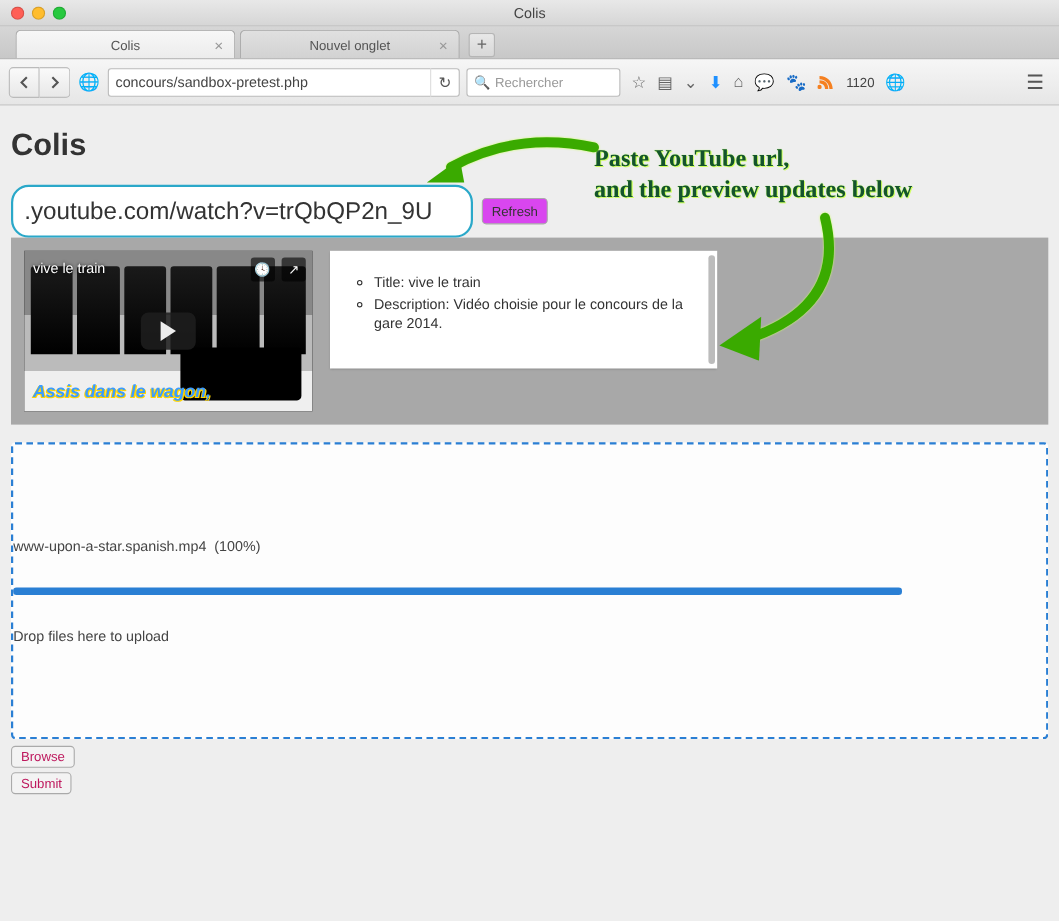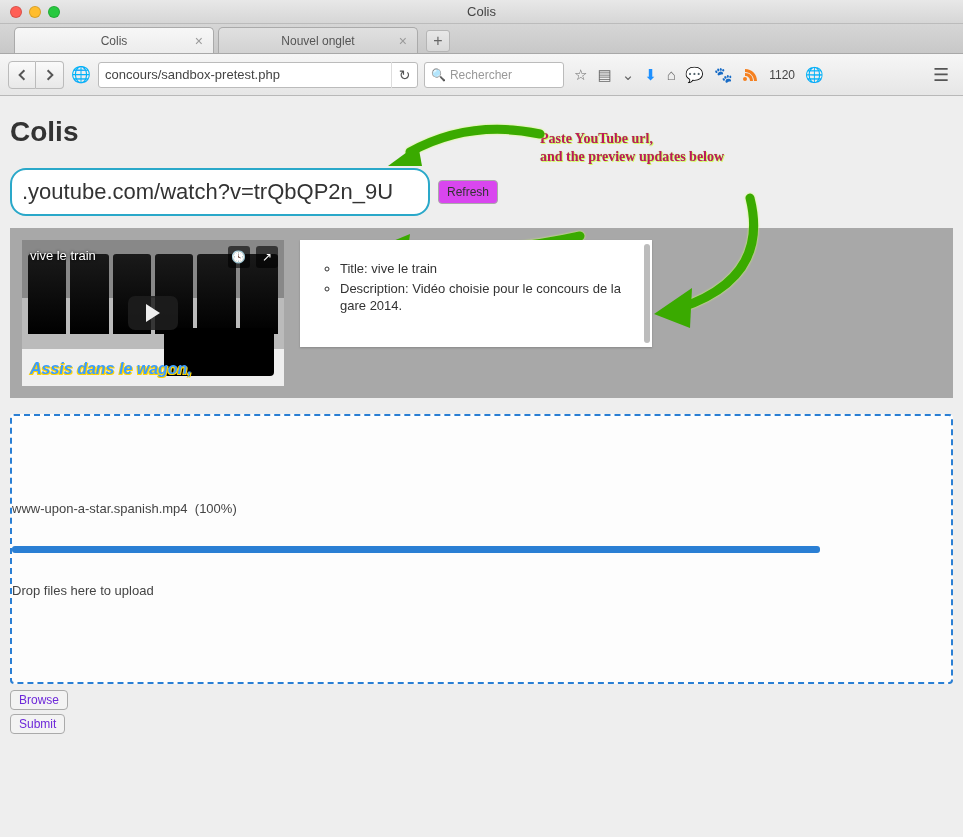--- a/index.html
+++ b/index.html
@@ -38,53 +38,53 @@
     .rsscount { font-size:12px; color:#444; }
     .burger { margin-left:auto; width:28px;height:28px;display:flex;align-items:center;justify-content:center;color:#555;font-size:18px; }
     
     
     .page { padding: 10px 10px; background:#eeeeee; }
     h1 { font-family: Verdana, sans-serif; font-size:28px; font-weight:bold; color:#333; margin:10px 0 20px 0; }
     .row1 { display:flex; align-items:center; gap:8px; }
     .yturl { width:420px; height:48px; border:2px solid #2aa8c9; border-radius:16px; font-size:22px; padding:0 10px; background:#fff; color:#333; }
     .refreshbtn { height:24px; padding:2px 8px; background:#d946ef; border:1px solid #aaa; border-radius:4px; font-size:12px; color:#333; }
     
-    .previewbox { margin-top:12px; background:#a8a8a8; padding:12px; display:flex; gap:16px; align-items:flex-start; }
+    .previewbox { background:#a8a8a8; padding:12px; display:flex; gap:16px; align-items:flex-start; }
     
     .thumb { width:262px; height:146px; background:#222; position:relative; overflow:hidden; }
     .thumb .scene { position:absolute; inset:0; background:linear-gradient(#888 0 40%, #bbb 40% 75%, #efefef 75% 100%); }
     .thumb .people { position:absolute; top:14px; left:6px; right:6px; height:80px; display:flex; gap:4px; }
     .person { flex:1; background:linear-gradient(#1a1a1a,#000); border-radius:3px 3px 0 0; }
     .thumb .piano { position:absolute; right:10px; bottom:10px; width:110px; height:48px; background:#000; border-radius:4px; }
     .thumb .titlebar2 { position:absolute; top:8px; left:8px; font-size:13px; color:#fff; text-shadow:0 0 3px #000; }
     .thumb .caption { position:absolute; bottom:8px; left:8px; font-size:16px; font-weight:bold; font-style:italic; color:#3b9cff; text-shadow:1px 1px 0 #ffd400, -1px 1px 0 #ffd400; }
     .thumb .play { position:absolute; top:50%; left:50%; transform:translate(-50%,-50%); width:50px; height:34px; background:rgba(30,30,30,.85); border-radius:7px; display:flex; align-items:center; justify-content:center; }
     .thumb .play::after { content:""; border-left:14px solid #eee; border-top:9px solid transparent; border-bottom:9px solid transparent; }
     .thumb .later { position:absolute; top:6px; right:34px; width:22px;height:22px; background:rgba(0,0,0,.6); border-radius:3px; color:#fff; display:flex;align-items:center;justify-content:center;font-size:12px; }
     .thumb .share { position:absolute; top:6px; right:6px; width:22px;height:22px; background:rgba(0,0,0,.6); border-radius:3px; color:#fff; display:flex;align-items:center;justify-content:center;font-size:12px; }
     
     .meta { width:352px; background:#fff; padding:20px 16px 30px 16px; position:relative; font-size:13px; color:#333; box-shadow:0 1px 2px rgba(0,0,0,.2); }
     .meta::after { content:""; position:absolute; top:4px; right:2px; bottom:4px; width:6px; background:#bcbcbc; border-radius:3px; }
     .meta ul { list-style: circle; padding-left:24px; }
     .meta li { margin-bottom:2px; line-height:1.35; }
     
     
-    .anno { position:absolute; font-family:"Comic Sans MS", cursive; font-size:14px; font-weight:bold; color:#be185d; text-shadow:0 0 1px #9cff3a, 1px 1px 0 #d6ff66; line-height:1.25; pointer-events:none; }
+    .anno { position:absolute; font-family:"Comic Sans MS", cursive; font-size:22px; font-weight:bold; color:#14532d; text-shadow:0 0 1px #9cff3a, 1px 1px 0 #d6ff66; line-height:1.25; pointer-events:none; }
     .arrow { position:absolute; pointer-events:none; }
     .arrow svg path { stroke:#3aaa00; stroke-width:9; fill:none; stroke-linecap:round; filter:drop-shadow(0 0 1px #cfff66); }
     .arrow svg polygon { fill:#3aaa00; }
     
     .pagewrap { position:relative; }
     
     
     .dropzone { margin-top:16px; border:2px dashed #2a7fd4; border-radius:4px; height:270px; background:#fdfdfd; display:flex; flex-direction:column; justify-content:center; gap:30px; font-size:13px; color:#444; }
     .progress { width:86%; height:7px; background:#2a7fd4; border-radius:3px; }
     
     .btns { margin-top:6px; display:flex; flex-direction:column; align-items:flex-start; gap:4px; }
-    .smbtn { background:#f3f3f3; border:1px solid #aaa; border-radius:4px; padding:2px 8px; font-size:12px; color:#6d28d9; }
+    .smbtn { background:#f3f3f3; border:1px solid #aaa; border-radius:4px; padding:2px 8px; font-size:12px; color:#be185d; }
   </style>
 </head>
 <body>
 
 <div class="titlebar">
   <div class="traffic">
     <div class="tl red"></div>
     <div class="tl yellow"></div>
     <div class="tl green"></div>
   </div>

